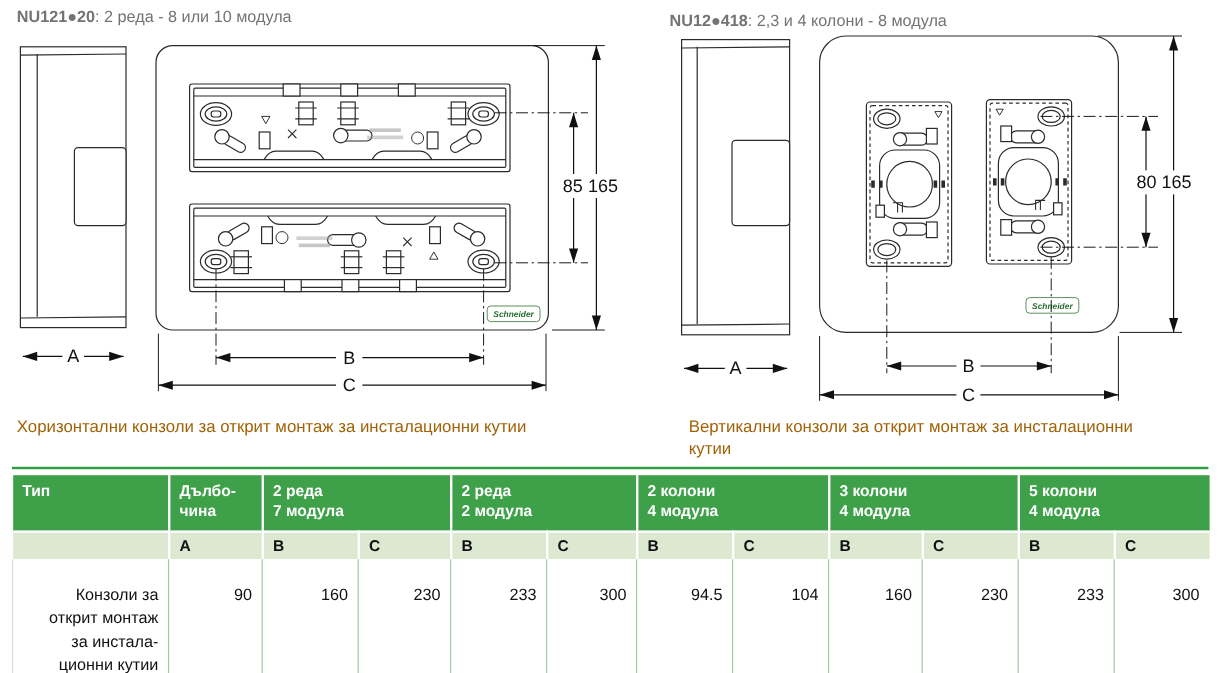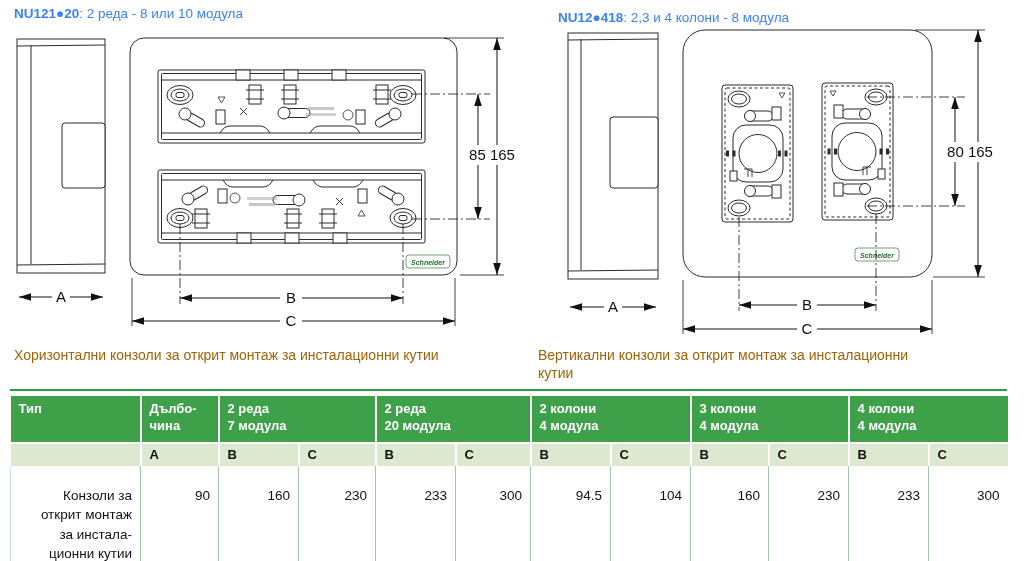--- a/index.html
+++ b/index.html
@@ -1,21 +1,21 @@
 <!DOCTYPE html>
 <html><head>
 <meta charset="utf-8">
 <style>
   html,body{margin:0;padding:0;}
   body{
     width:1024px;height:561px;position:relative;background:#fff;overflow:hidden;
     font-family:"Liberation Sans","DejaVu Sans",sans-serif;color:#111;
   }
   .abs{position:absolute;}
-  .section-title{font-size:13.5px;color:#3b82f6;}
+  .section-title{font-size:13.5px;color:#737373;}
   .section-title .code{font-weight:bold;}
   .caption{font-size:14px;color:#a16207;line-height:1.3;}
   svg text{font-family:"Liberation Sans","DejaVu Sans",sans-serif;}
 
   
   .table-area{position:absolute;left:10px;top:389px;width:997px;}
   .topline{height:2px;background:#2d9c43;margin-bottom:5px;}
   table{border-collapse:collapse;table-layout:fixed;width:997px;border-bottom:2px solid #5fa968;}
   th,td{margin:0;}
   .hcell{
@@ -230,21 +230,21 @@
   <g stroke="#111">
     <line x1="128" y1="253" x2="128" y2="307" stroke-width="0.8"></line>
     <line x1="377" y1="253" x2="377" y2="307" stroke-width="0.8"></line>
     <line x1="128" y1="302" x2="377" y2="302" marker-start="url(#arrR)" marker-end="url(#arrR)"></line>
     <rect x="242" y="293" width="20" height="17" fill="#fff" stroke="none"></rect>
     <text x="252" y="307" text-anchor="middle" font-size="15" fill="#111" stroke="none">C</text>
   </g>
 </svg>
 
 <div class="abs caption" style="left:14px;top:346px;width:520px;">Хоризонтални конзоли за открит монтаж за инсталационни кутии</div>
-<div class="abs caption" style="left:538px;top:346px;width:400px;">Вертикални конзоли за открит монтаж за инсталационни кутии</div>
+<div class="abs caption" style="left:574px;top:346px;width:400px;">Вертикални конзоли за открит монтаж за инсталационни кутии</div>
 
 <div class="table-area">
   <div class="topline"></div>
   <table>
     <colgroup>
       <col style="width:130px">
         <col style="width:78px">
         <col style="width:80px">
         <col style="width:77px">
       <col style="width:80px">
@@ -262,32 +262,32 @@
       <th class="hcell">
         <div>Дълбо-</div>
         <div>чина</div>
       </th>
       <th class="hcell" colspan="2">
         <div>2 реда</div>
         <div>7 модула</div>
       </th>
       <th class="hcell" colspan="2">
         <div>2 реда</div>
-        <div>20 модула</div>
+        <div>2 модула</div>
       </th>
       <th class="hcell" colspan="2">
         <div>2 колони</div>
         <div>4 модула</div>
       </th>
       <th class="hcell" colspan="2">
         <div>3 колони</div>
         <div>4 модула</div>
       </th>
       <th class="hcell" colspan="2">
-        <div>4 колони</div>
+        <div>5 колони</div>
         <div>4 модула</div>
       </th>
     </tr>
     <tr>
       <td class="scell"></td>
       <td class="scell">A</td>
       <td class="scell">B</td>
       <td class="scell">C</td>
       <td class="scell">B</td>
       <td class="scell">C</td>

